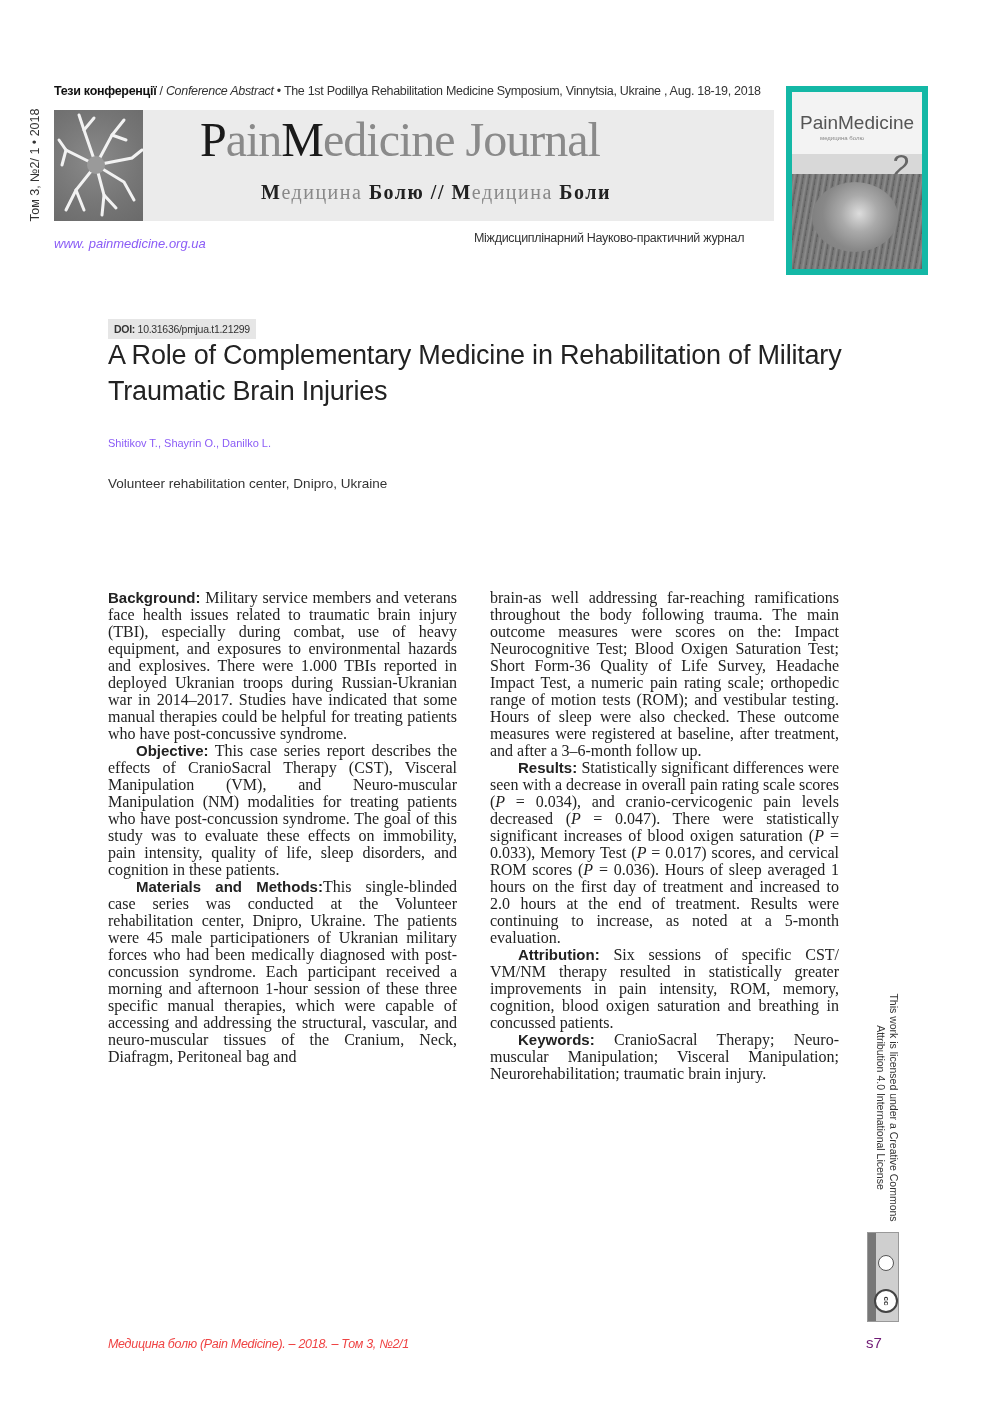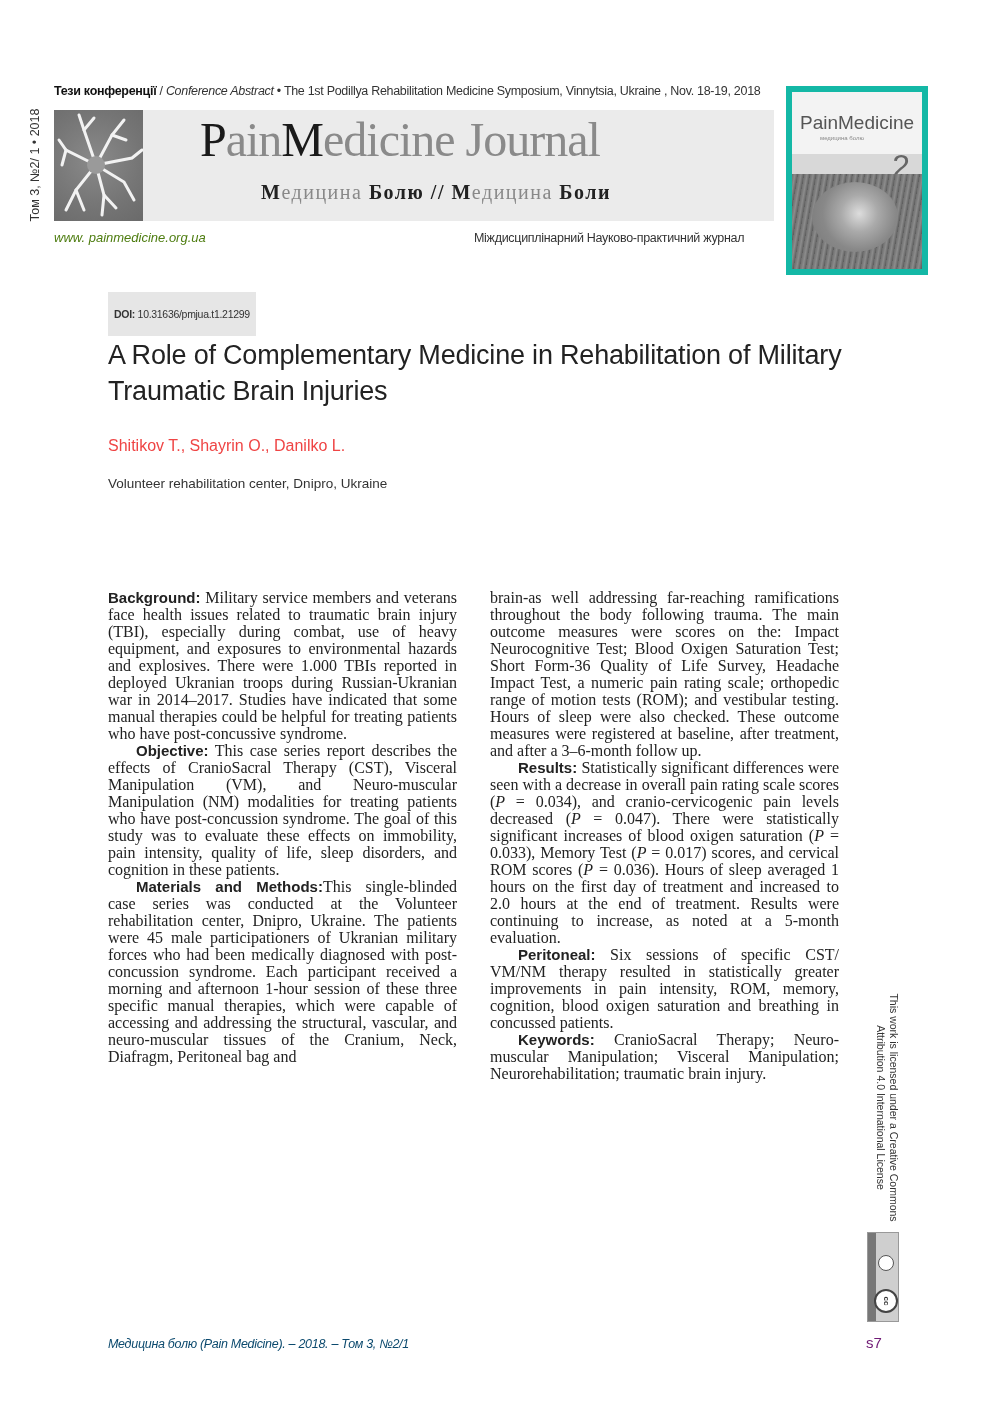--- a/index.html
+++ b/index.html
@@ -11,59 +11,59 @@
   .conf-line i { font-style:italic; }
   .vol-vert { left:28px; top:106px; width:20px; height:118px; }
   .vol-vert span { position:absolute; left:0; top:118px; transform:rotate(-90deg); transform-origin:0 0; white-space:nowrap; font-size:12.5px; color:#333; width:118px; text-align:center; }
   .banner { left:54px; top:110px; width:720px; height:111px; background:#ebebeb; }
   .logo-img { left:54px; top:110px; width:89px; height:111px; background:radial-gradient(circle at 45% 45%, #8a8a8a 0%, #757575 60%, #6a6a6a 100%); overflow:hidden; }
   .journal-title { left:200px; top:104px; font-family:"Liberation Serif", serif; font-size:48px; color:#8a8a8a; letter-spacing:-1px; white-space:nowrap; line-height:72px; }
   .journal-title .dk { color:#1a1a1a; }
   .journal-sub { left:253px; top:181px; font-family:"Liberation Serif", serif; font-size:20px; white-space:nowrap; letter-spacing:1.5px; color:#222;margin-left:8px; }
   .journal-sub .lt { color:#888; font-weight:normal; }
   .journal-sub b { font-weight:bold; }
-  .website { left:54px; top:230px; font-size:13px; font-style:italic; color:#4d7c0f; }
+  .website { left:54px; top:236px; font-size:13px; font-style:italic; color:#8b5cf6; }
   .tagline { left:474px; top:231px; font-size:12.5px; color:#333; white-space:nowrap; letter-spacing:-0.3px; }
   .cover { left:786px; top:86px; width:130px; height:177px; border:6px solid #14b8a6; background:#f3f3f3; overflow:hidden; }
   .cover-title { position:absolute; left:8px; top:20px; font-size:19px; color:#555; white-space:nowrap; }
   .cover-sub { position:absolute; left:28px; top:43px; font-size:6px; color:#888; }
   .cover-band { position:absolute; left:0; top:62px; width:130px; height:20px; background:#d8d8d8; }
   .cover-num { position:absolute; right:12px; top:56px; font-size:32px; color:#666; }
   .cover-photo { position:absolute; left:0; top:82px; width:130px; height:95px; background:repeating-linear-gradient(100deg,#6f6f6f 0,#8c8c8c 3px,#5e5e5e 6px); }
   .cover-shell { position:absolute; left:20px; top:90px; width:86px; height:70px; border-radius:50%; background:radial-gradient(circle at 55% 45%, #ddd 0%, #aaa 30%, #888 60%, #777 100%); }
   
-  .doi { left:108px; top:292px; height:20px; padding:12px 6px; background:#e6e6e6; font-size:10.5px; line-height:20px; color:#333; white-space:nowrap; letter-spacing:-0.3px; }
+  .doi { left:108px; top:319px; height:20px; padding:0 6px; background:#e6e6e6; font-size:10.5px; line-height:20px; color:#333; white-space:nowrap; letter-spacing:-0.3px; }
   .doi b { font-weight:bold; }
   .title { left:108px; top:337px; width:740px; font-size:27px; line-height:36px; color:#222; letter-spacing:-0.2px; }
-  .authors { left:108px; top:437px; font-size:16px; color:#ef4444; }
+  .authors { left:108px; top:437px; font-size:11px; color:#8b5cf6; }
   .affil { left:108px; top:476px; font-size:13.5px; color:#333; }
   
   .col { position:absolute; width:349px; font-family:"Liberation Serif", serif; font-size:16px; line-height:17px; color:#222; text-align:justify; hyphens:manual; }
   .col p { margin:0; }
   .col p.ind { text-indent:28px; }
   .col .h { font-family:"Liberation Sans", sans-serif; font-weight:bold; font-size:15px; }
   .col1 { left:108px; top:589px; }
   .col2 { left:490px; top:589px; }
   .col i.p { font-style:italic; }
   
   .license { left:866px; top:990px; width:34px; height:235px; }
   .license span { position:absolute; left:34px; top:0; transform:rotate(90deg); transform-origin:0 0; white-space:nowrap; font-size:10.5px; line-height:13px; color:#333; width:235px; text-align:center; }
   .cc-badge { left:867px; top:1232px; width:30px; height:88px; background:#cfcfcf; border:1px solid #999; }
   .cc-badge .stripe { position:absolute; left:0; top:0; width:8px; height:88px; background:#777; }
   .cc-badge .by { position:absolute; left:10px; top:22px; width:14px; height:14px; border:1.5px solid #555; border-radius:50%; background:#fff; }
   .cc-badge .cc { position:absolute; left:6px; top:56px; width:20px; height:20px; border:2px solid #444; border-radius:50%; background:#fff; font-size:8px; line-height:20px; text-align:center; font-weight:bold; color:#333; transform:rotate(90deg); }
   
-  .footer-left { left:108px; top:1337px; font-size:12.5px; font-style:italic; color:#0c4a6e; letter-spacing:-0.3px; }
+  .footer-left { left:108px; top:1337px; font-size:12.5px; font-style:italic; color:#ef4444; letter-spacing:-0.3px; }
   .page-num { left:866px; top:1334px; font-size:15px; color:#701a75; }
 </style>
 </head>
 <body>
 
 <div class="abs conf-line">
-  <b>Тези конференції</b><span> / </span><i>Conference Abstract</i><span> • The 1st Podillya Rehabilitation Medicine Symposium, Vinnytsia, Ukraine , Nov. 18-19, 2018</span>
+  <b>Тези конференції</b><span> / </span><i>Conference Abstract</i><span> • The 1st Podillya Rehabilitation Medicine Symposium, Vinnytsia, Ukraine , Aug. 18-19, 2018</span>
 </div>
 
 <div class="abs vol-vert">
   <span>Том 3, №2/ 1 • 2018</span>
 </div>
 
 <div class="abs banner"></div>
 
 <div class="abs logo-img">
   <svg width="89" height="111" viewBox="0 0 89 111">
@@ -114,21 +114,21 @@
 
 <div class="col col1">
   <p><span class="h">Background:</span><span> Military service members and veterans face health issues related to traumat­ic brain injury (TBI), especially during combat, use of heavy equipment, and exposures to environmental hazards and explosives. There were 1.000 TBIs reported in deployed Ukra­nian troops during Russian-Ukranian war in 2014–2017. Studies have indicated that some manual therapies could be helpful for treating patients who have post-concussive syndrome.</span></p>
   <p class="ind"><span class="h">Objective:</span><span> This case series report de­scribes the effects of CranioSacral Therapy (CST), Visceral Manipulation (VM), and Neu­ro-muscular Manipulation (NM) modalities for treating patients who have post-concussion syndrome. The goal of this study was to evalu­ate these effects on immobility, pain intensity, quality of life, sleep disorders, and cognition in these patients.</span></p>
   <p class="ind"><span class="h">Materials and Methods:</span><span>This single-blind­ed case series was conducted at the Volunteer rehabilitation center, Dnipro, Ukraine. The pa­tients were 45 male participationers of Ukra­nian military forces who had been medically diagnosed with post-concussion syndrome. Each participant received a morning and af­ternoon 1-hour session of these three spe­cific manual therapies, which were capable of accessing and addressing the structural, vascular, and neuro-muscular tissues of the Cranium, Neck, Diafragm, Peritoneal bag and</span></p>
 </div>
 
 <div class="col col2">
   <p>brain-as well addressing far-reaching ramifi­cations throughout the body following trauma. The main outcome measures were scores on the: Impact Neurocognitive Test; Blood Oxigen Saturation Test; Short Form-36 Quality of Life Survey, Headache Impact Test, a numeric pain rating scale; orthopedic range of motion tests (ROM); and vestibular testing. Hours of sleep were also checked. These outcome measures were registered at baseline, after treatment, and after a 3–6-month follow up.</p>
   <p class="ind"><span class="h">Results:</span><span> Statistically significant differenc­es were seen with a decrease in overall pain rating scale scores (</span><i class="p">P</i><span> = 0.034), and cranio-cer­vicogenic pain levels decreased (</span><i class="p">P</i><span> = 0.047). There were statistically significant increases of blood oxigen saturation (</span><i class="p">P</i><span> = 0.033), Mem­ory Test (</span><i class="p">P</i><span> = 0.017) scores, and cervical ROM scores (</span><i class="p">P</i><span> = 0.036). Hours of sleep averaged 1 hours on the first day of treatment and in­creased to 2.0 hours at the end of treatment. Results were continuing to increase, as noted at a 5-month evaluation.</span></p>
-  <p class="ind"><span class="h">Peritoneal:</span><span> Six sessions of specific CST/ VM/NM therapy resulted in statistically great­er improvements in pain intensity, ROM, mem­ory, cognition, blood oxigen saturation and breathing in concussed patients.</span></p>
+  <p class="ind"><span class="h">Attribution:</span><span> Six sessions of specific CST/ VM/NM therapy resulted in statistically great­er improvements in pain intensity, ROM, mem­ory, cognition, blood oxigen saturation and breathing in concussed patients.</span></p>
   <p class="ind"><span class="h">Keywords:</span><span> CranioSacral Therapy; Neu­ro-muscular Manipulation; Visceral Manipula­tion; Neurorehabilitation; traumatic brain injury.</span></p>
 </div>
 
 <div class="abs license">
   <span>
       <span style="position:static;transform:none;display:block;width:auto;">This work is licensed under a Creative Commons</span>
       <span style="position:static;transform:none;display:block;width:auto;">Attribution 4.0 International License</span>
     </span>
 </div>
 <div class="abs cc-badge">

